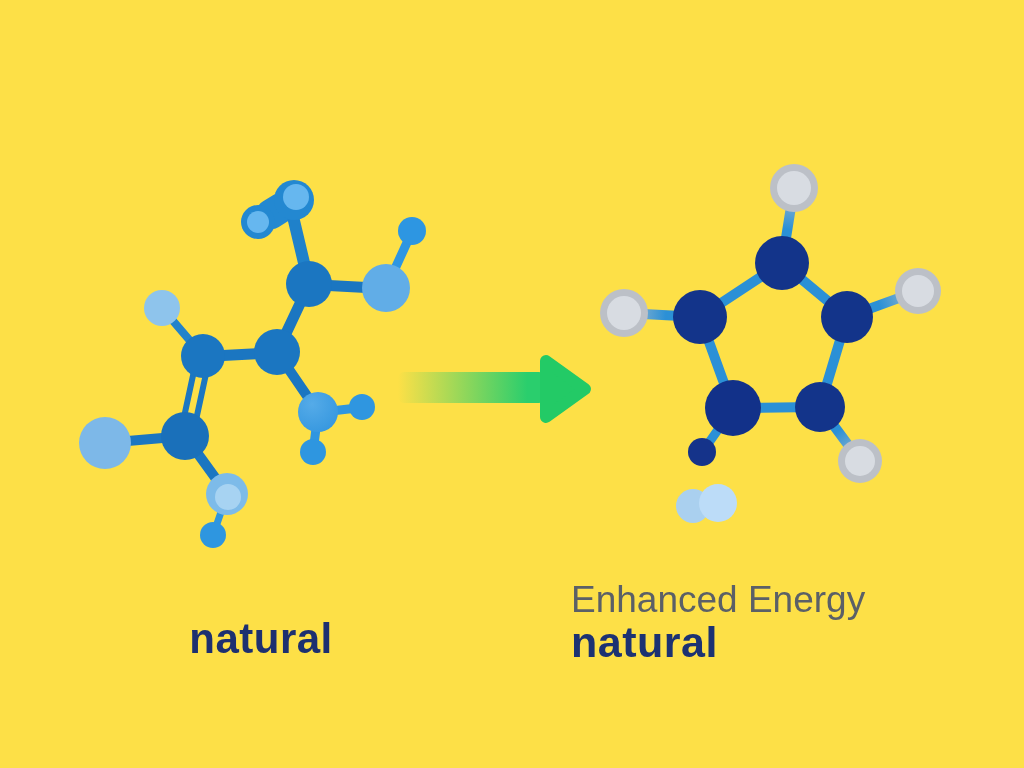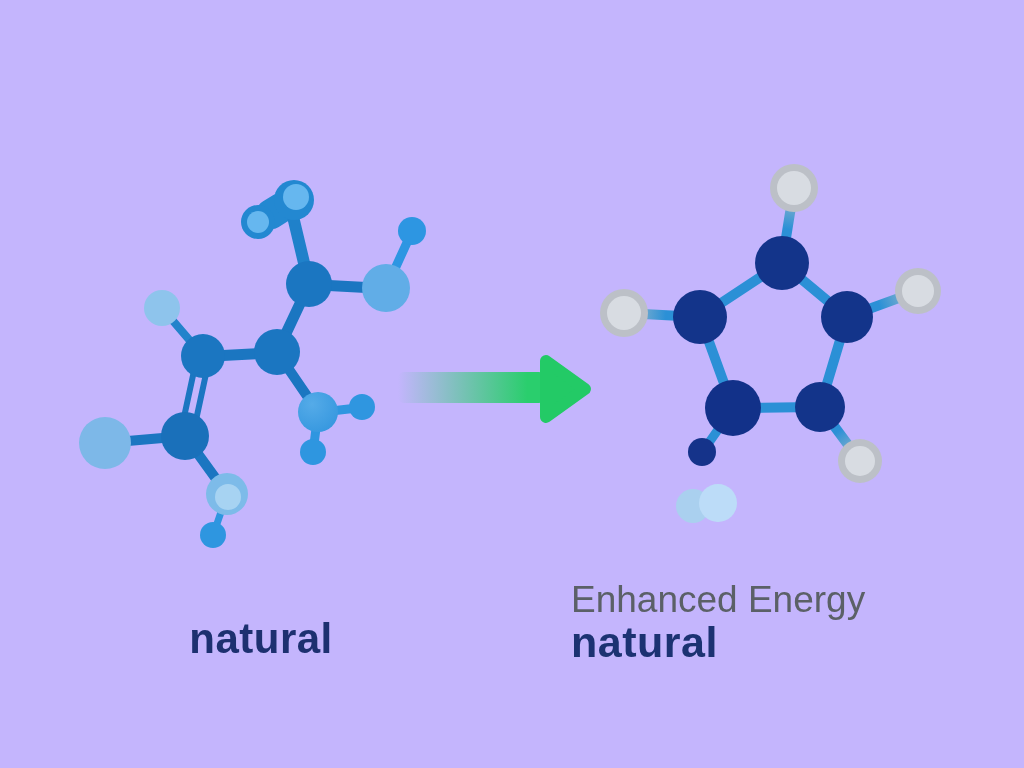--- a/index.html
+++ b/index.html
@@ -1,20 +1,20 @@
 <!DOCTYPE html>
 <html style="--natural-label: #1d3070; --enhanced-energy-label: #5b6067; --syntesic-label: #1c3272; --left-bond-blue: #1b76c1; --right-bond-blue: #2b90d6; --navy-atom: #13348a; --gray-atom: #bcc0c7; --arrow-green: #2ace6d;"><head>
 <meta charset="utf-8">
 <style>
   html, body { margin: 0; padding: 0; background: #ffffff; }
   #canvas {
     position: relative;
     width: 1024px;
     height: 768px;
-    background: #c4b5fd;
+    background: #fde047;
     overflow: hidden;
     font-family: "Liberation Sans", sans-serif;
   }
   .layer { position: absolute; inset: 0; }
   .molecule { position: absolute; inset: 0; }
   .bond { position: absolute; }
   .atom { position: absolute; border-radius: 50%; }
   .arrow-shaft { position: absolute; border-radius: 6px; }
   .arrow-head { position: absolute; }
   .label-natural {

